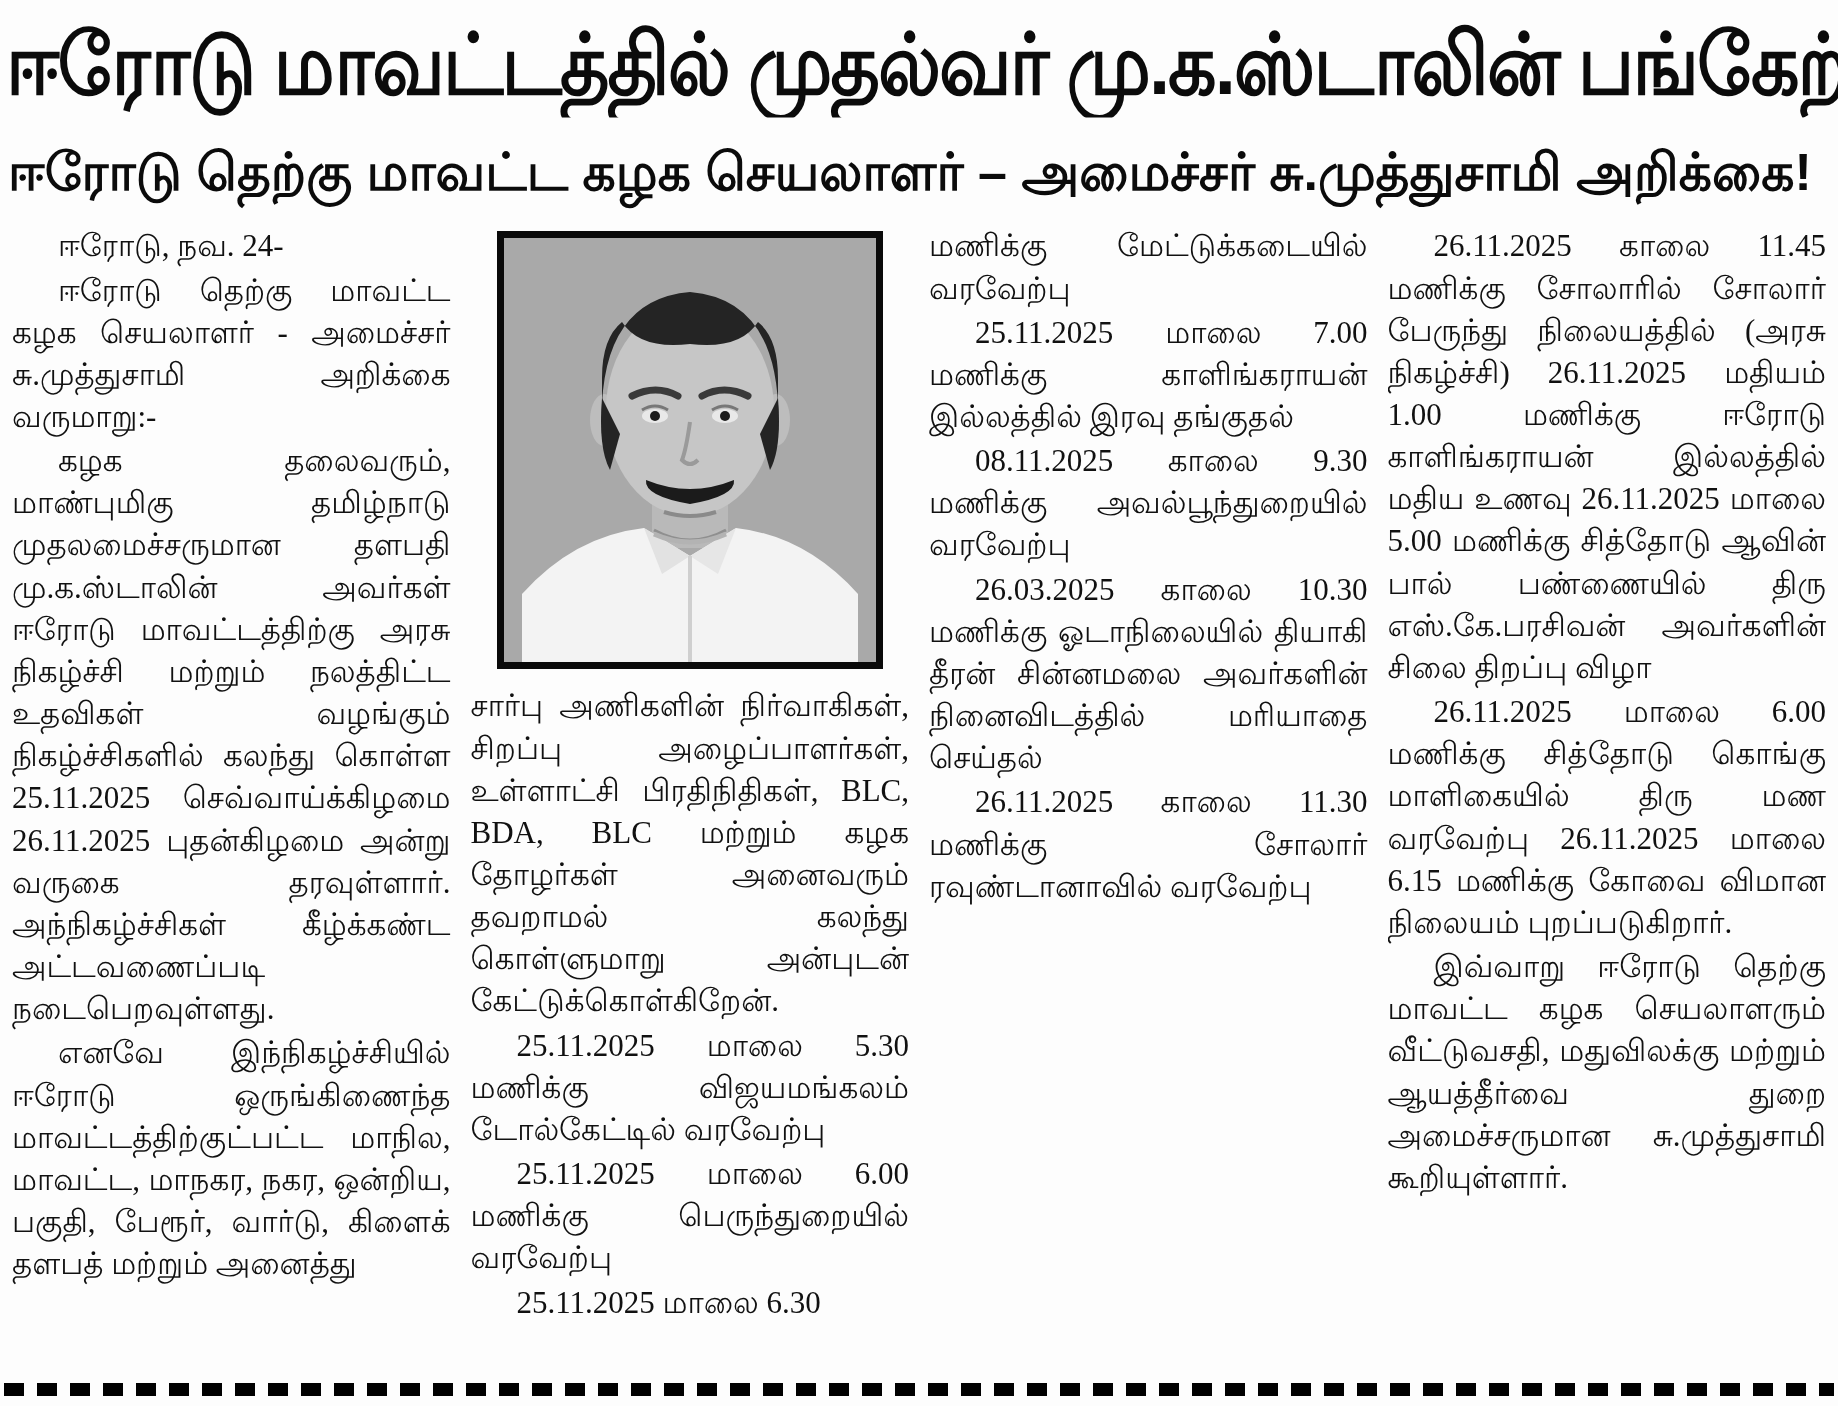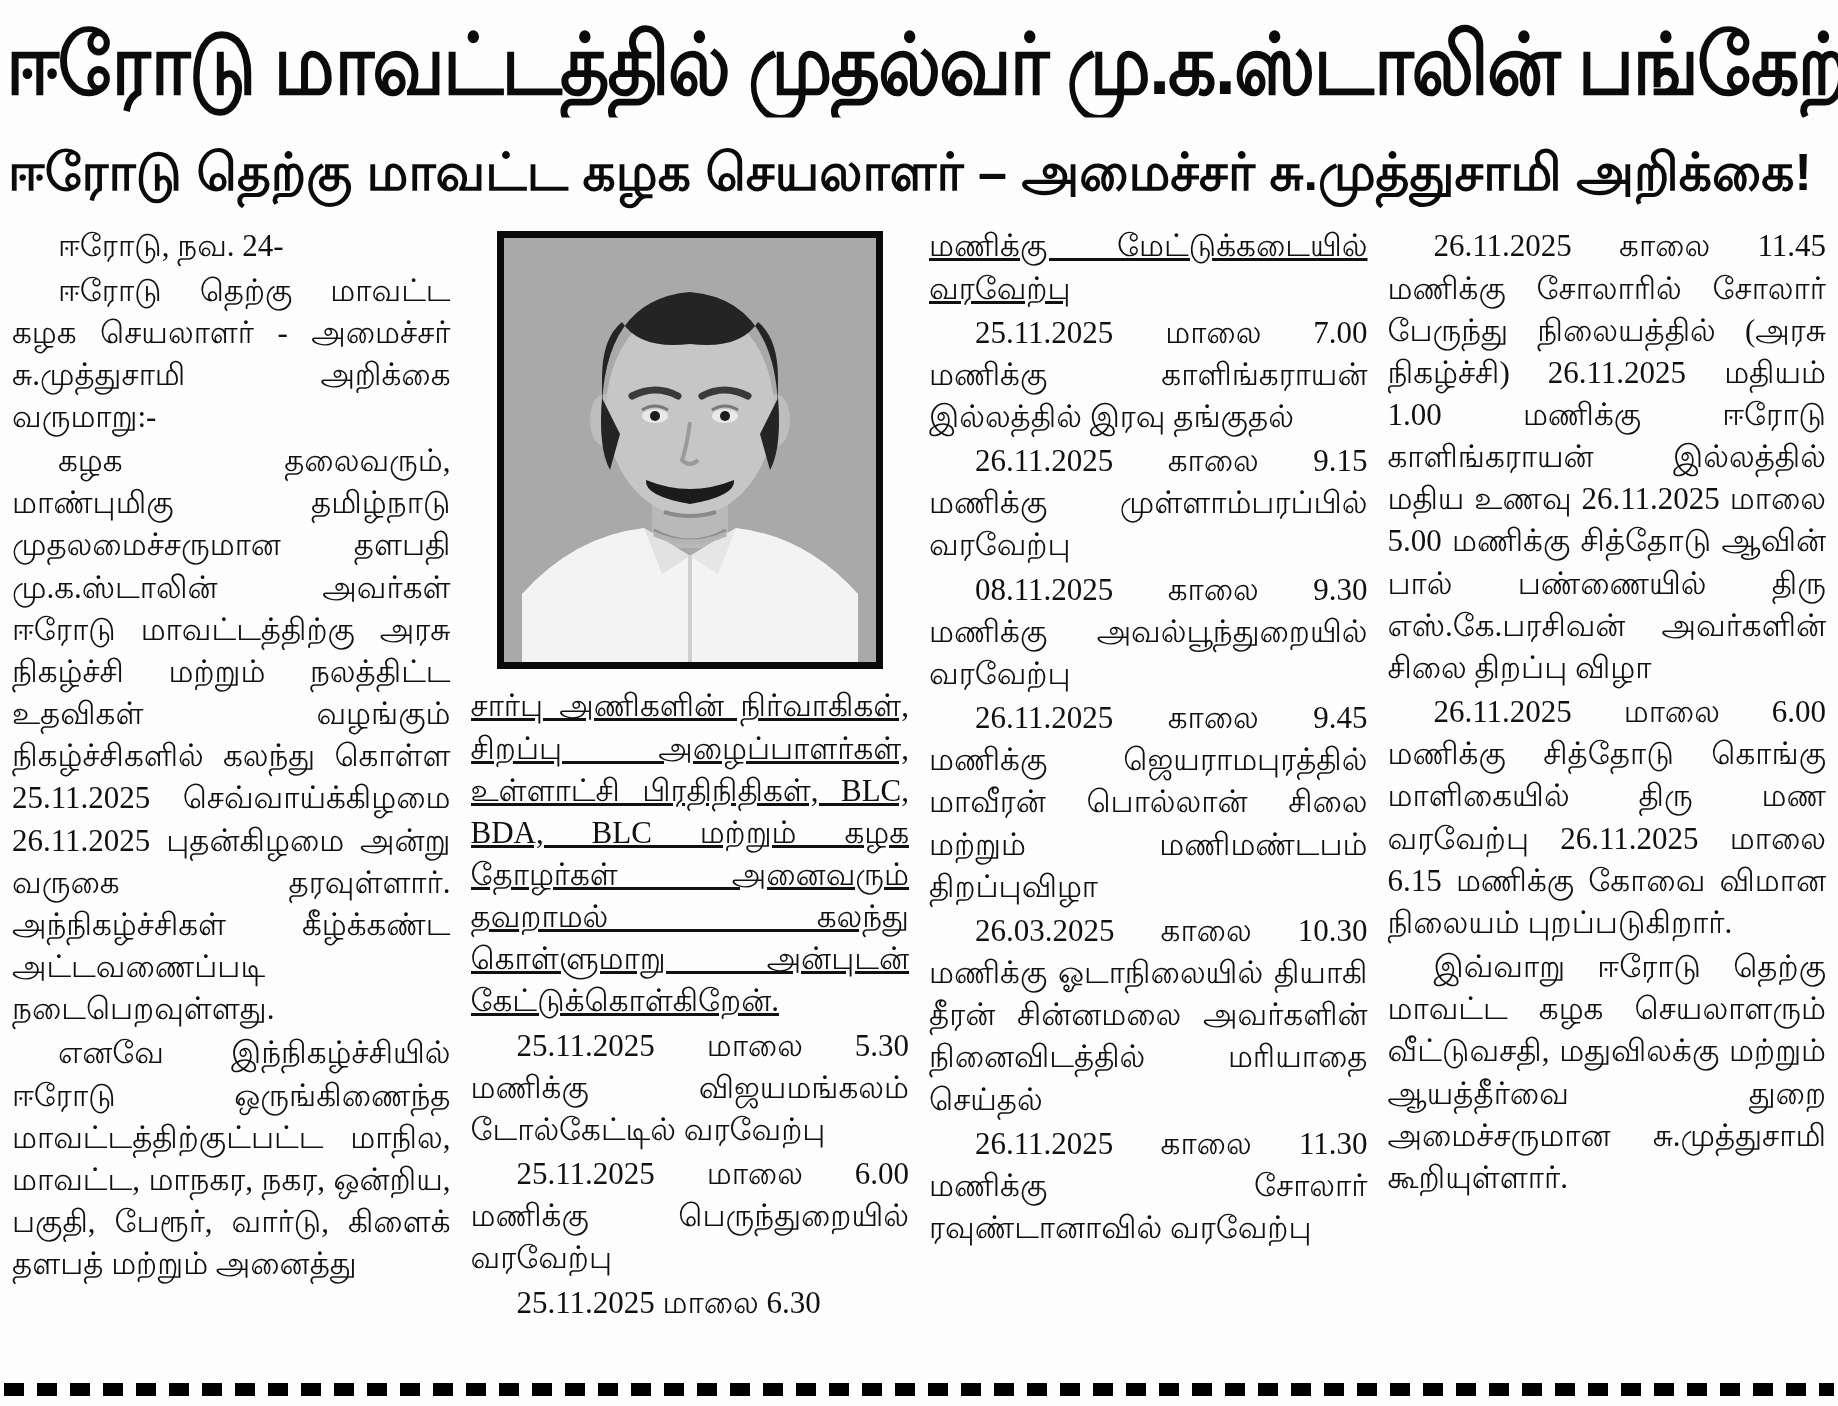--- a/index.html
+++ b/index.html
@@ -45,21 +45,21 @@
     overflow:hidden;
   }
   .col{
     flex:1 1 0;
     font-size:31px;
     line-height:1.36;
     text-align:justify;
     overflow:hidden;
   }
   .para{margin:0 0 2px 0;text-indent:46px;}
-  .para.noindent{text-indent:0;text-decoration:underline;}
+  .para.noindent{text-indent:0;}
   .photo-frame{
     width:372px;height:424px;
     border:7px solid #0a0a0a;
     margin:6px auto 16px;
     background:#a5a5a5;
     box-sizing:content-box;
   }
   .photo-frame svg{display:block;width:100%;height:100%;}
   .bottom-divider{
     height:13px;
@@ -129,23 +129,21 @@
       </div>
       <p class="para noindent">சார்பு அணிகளின் நிர்வாகிகள், சிறப்பு அழைப்பாளர்கள், உள்ளாட்சி பிரதிநிதிகள், BLC, BDA, BLC மற்றும் கழக தோழர்கள் அனைவரும் தவறாமல் கலந்து கொள்ளுமாறு அன்புடன் கேட்டுக்கொள்கிறேன்.</p>
       <p class="para">25.11.2025 மாலை 5.30 மணிக்கு விஜயமங்கலம் டோல்கேட்டில் வரவேற்பு</p>
       <p class="para">25.11.2025 மாலை 6.00 மணிக்கு பெருந்துறையில் வரவேற்பு</p>
       <p class="para">25.11.2025 மாலை 6.30</p>
     </div>
 
     <div class="col">
       <p class="para noindent">மணிக்கு மேட்டுக்கடையில் வரவேற்பு</p>
       <p class="para">25.11.2025 மாலை 7.00 மணிக்கு காளிங்கராயன் இல்லத்தில் இரவு தங்குதல்</p>
-      <p class="para">26.11.2025 காலை 9.15 மணிக்கு முள்ளாம்பரப்பில் வரவேற்பு</p>
       <p class="para">08.11.2025 காலை 9.30 மணிக்கு அவல்பூந்துறையில் வரவேற்பு</p>
-      <p class="para">26.11.2025 காலை 9.45 மணிக்கு ஜெயராமபுரத்தில் மாவீரன் பொல்லான் சிலை மற்றும் மணிமண்டபம் திறப்புவிழா</p>
       <p class="para">26.03.2025 காலை 10.30 மணிக்கு ஓடாநிலையில் தியாகி தீரன் சின்னமலை அவர்களின் நினைவிடத்தில் மரியாதை செய்தல்</p>
       <p class="para">26.11.2025 காலை 11.30 மணிக்கு சோலார் ரவுண்டானாவில் வரவேற்பு</p>
     </div>
 
     <div class="col">
       <p class="para">26.11.2025 காலை 11.45 மணிக்கு சோலாரில் சோலார் பேருந்து நிலையத்தில் (அரசு நிகழ்ச்சி) 26.11.2025 மதியம் 1.00 மணிக்கு ஈரோடு காளிங்கராயன் இல்லத்தில் மதிய உணவு 26.11.2025 மாலை 5.00 மணிக்கு சித்தோடு ஆவின் பால் பண்ணையில் திரு எஸ்.கே.பரசிவன் அவர்களின் சிலை திறப்பு விழா</p>
       <p class="para">26.11.2025 மாலை 6.00 மணிக்கு சித்தோடு கொங்கு மாளிகையில் திரு மண வரவேற்பு 26.11.2025 மாலை 6.15 மணிக்கு கோவை விமான நிலையம் புறப்படுகிறார்.</p>
       <p class="para">இவ்வாறு ஈரோடு தெற்கு மாவட்ட கழக செயலாளரும் வீட்டுவசதி, மதுவிலக்கு மற்றும் ஆயத்தீர்வை துறை அமைச்சருமான சு.முத்துசாமி கூறியுள்ளார்.</p>
     </div>
 

